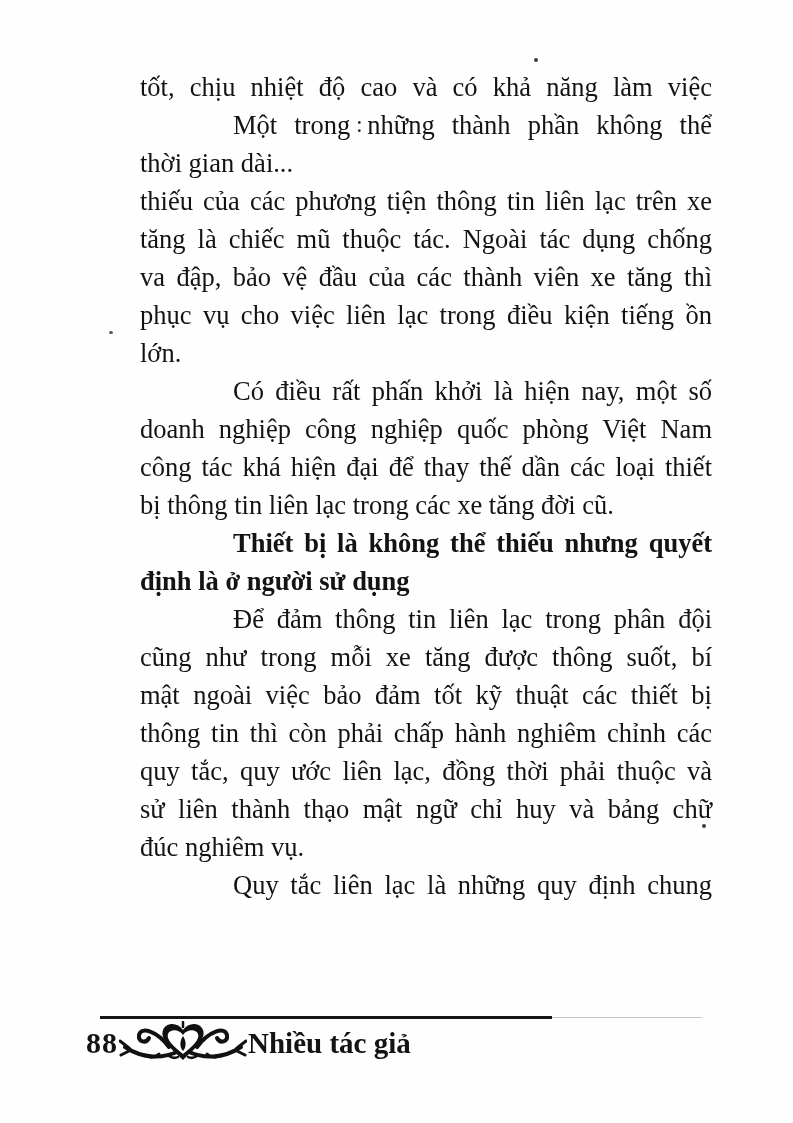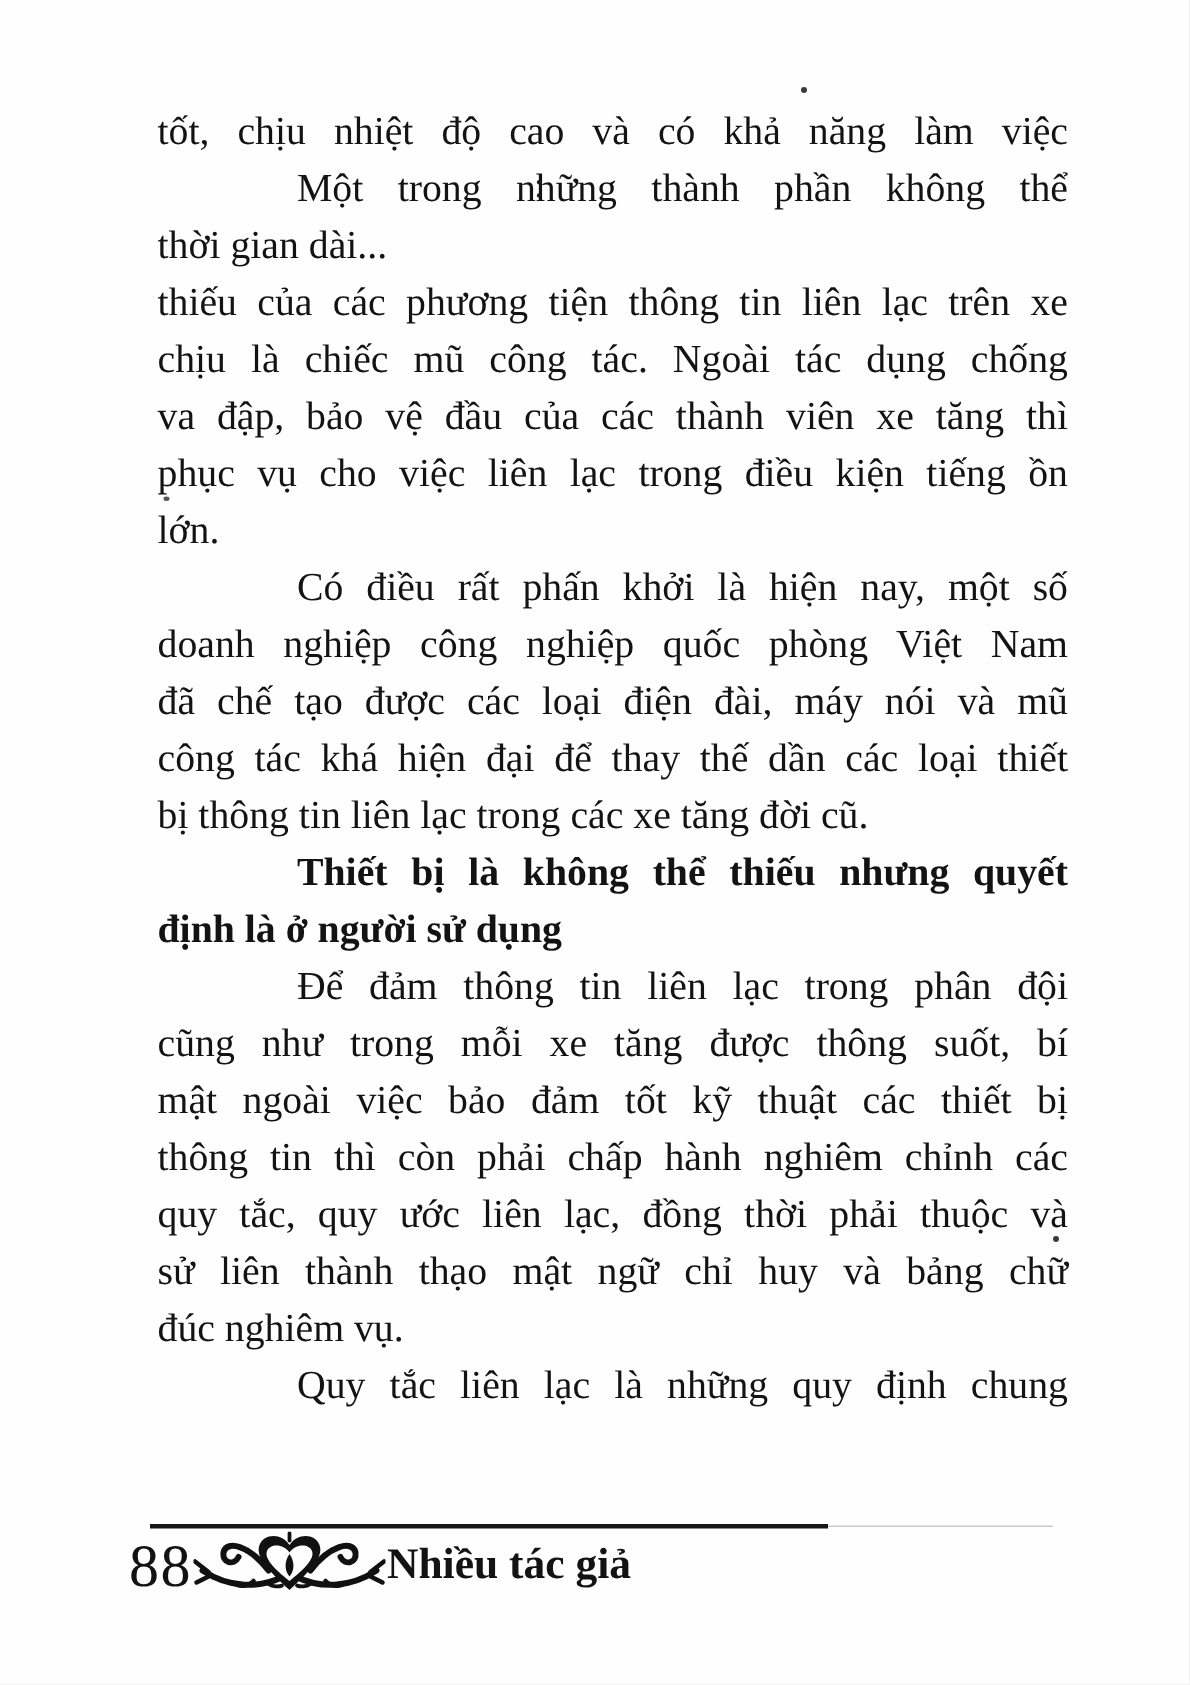--- a/index.html
+++ b/index.html
@@ -16,20 +16,21 @@
     position:absolute;
     left:105px; top:68px;
     width:607px;
   }
   .line {
     height:38px;
     line-height:38px;
     font-size:26.5px;
     white-space:normal;
     text-align:left;
+    margin-left:35px;
   }
   .line.j { text-align:justify; text-align-last:justify; }
   .line.ind { text-indent:93px; }
   .line.b { font-weight:bold; }
   .footer-rule {
     position:absolute;
     left:100px; top:1016px;
     width:452px; height:3px;
     background:#161616;
   }
@@ -39,46 +40,45 @@
     width:150px; height:1px;
     background:#c9c9c9;
   }
   .footer-row {
     position:absolute;
     left:86px; top:1020px;
     height:46px;
     display:flex;
     align-items:center;
   }
-  .pagenum { font-size:40px; font-weight:normal; letter-spacing:1px; }
+  .pagenum { font-size:30px; font-weight:bold; letter-spacing:1px; }
   .ornament { margin:0 1px; display:block; }
   .author { font-size:29px; font-weight:bold; }
   
   .art-colon { position:absolute; left:356px; top:112px; font-size:24px; color:#1b1b1b; line-height:1; }
   .art-dot1 { position:absolute; left:534px; top:58px; width:4px; height:4px; background:#3c3c3c; border-radius:50%; }
   .art-dot2 { position:absolute; left:109px; top:331px; width:4px; height:3px; background:#555; border-radius:50%; }
   .art-dot3 { position:absolute; left:702px; top:824px; width:4px; height:4px; background:#3c3c3c; border-radius:50%; }
 </style>
 </head>
 <body>
 
 <div class="page">
 
   <div class="text-block">
       <div class="line j">tốt, chịu nhiệt độ cao và có khả năng làm việc</div>
       <div class="line j ind">Một trong những thành phần không thể</div>
       <div class="line">thời gian dài...</div>
       <div class="line j">thiếu của các phương tiện thông tin liên lạc trên xe</div>
-      <div class="line j">chịu là chiếc mũ công tác. Ngoài tác dụng chống</div>
+      <div class="line j">tăng là chiếc mũ thuộc tác. Ngoài tác dụng chống</div>
       <div class="line j">va đập, bảo vệ đầu của các thành viên xe tăng thì</div>
       <div class="line j">phục vụ cho việc liên lạc trong điều kiện tiếng ồn</div>
       <div class="line">lớn.</div>
       <div class="line j ind">Có điều rất phấn khởi là hiện nay, một số</div>
       <div class="line j">doanh nghiệp công nghiệp quốc phòng Việt Nam</div>
-      <div class="line j">đã chế tạo được các loại điện đài, máy nói và mũ</div>
       <div class="line j">công tác khá hiện đại để thay thế dần các loại thiết</div>
       <div class="line">bị thông tin liên lạc trong các xe tăng đời cũ.</div>
       <div class="line j ind b">Thiết bị là không thể thiếu nhưng quyết</div>
       <div class="line b">định là ở người sử dụng</div>
       <div class="line j ind">Để đảm thông tin liên lạc trong phân đội</div>
       <div class="line j">cũng như trong mỗi xe tăng được thông suốt, bí</div>
       <div class="line j">mật ngoài việc bảo đảm tốt kỹ thuật các thiết bị</div>
       <div class="line j">thông tin thì còn phải chấp hành nghiêm chỉnh các</div>
       <div class="line j">quy tắc, quy ước liên lạc, đồng thời phải thuộc và</div>
       <div class="line j">sử liên thành thạo mật ngữ chỉ huy và bảng chữ</div>

